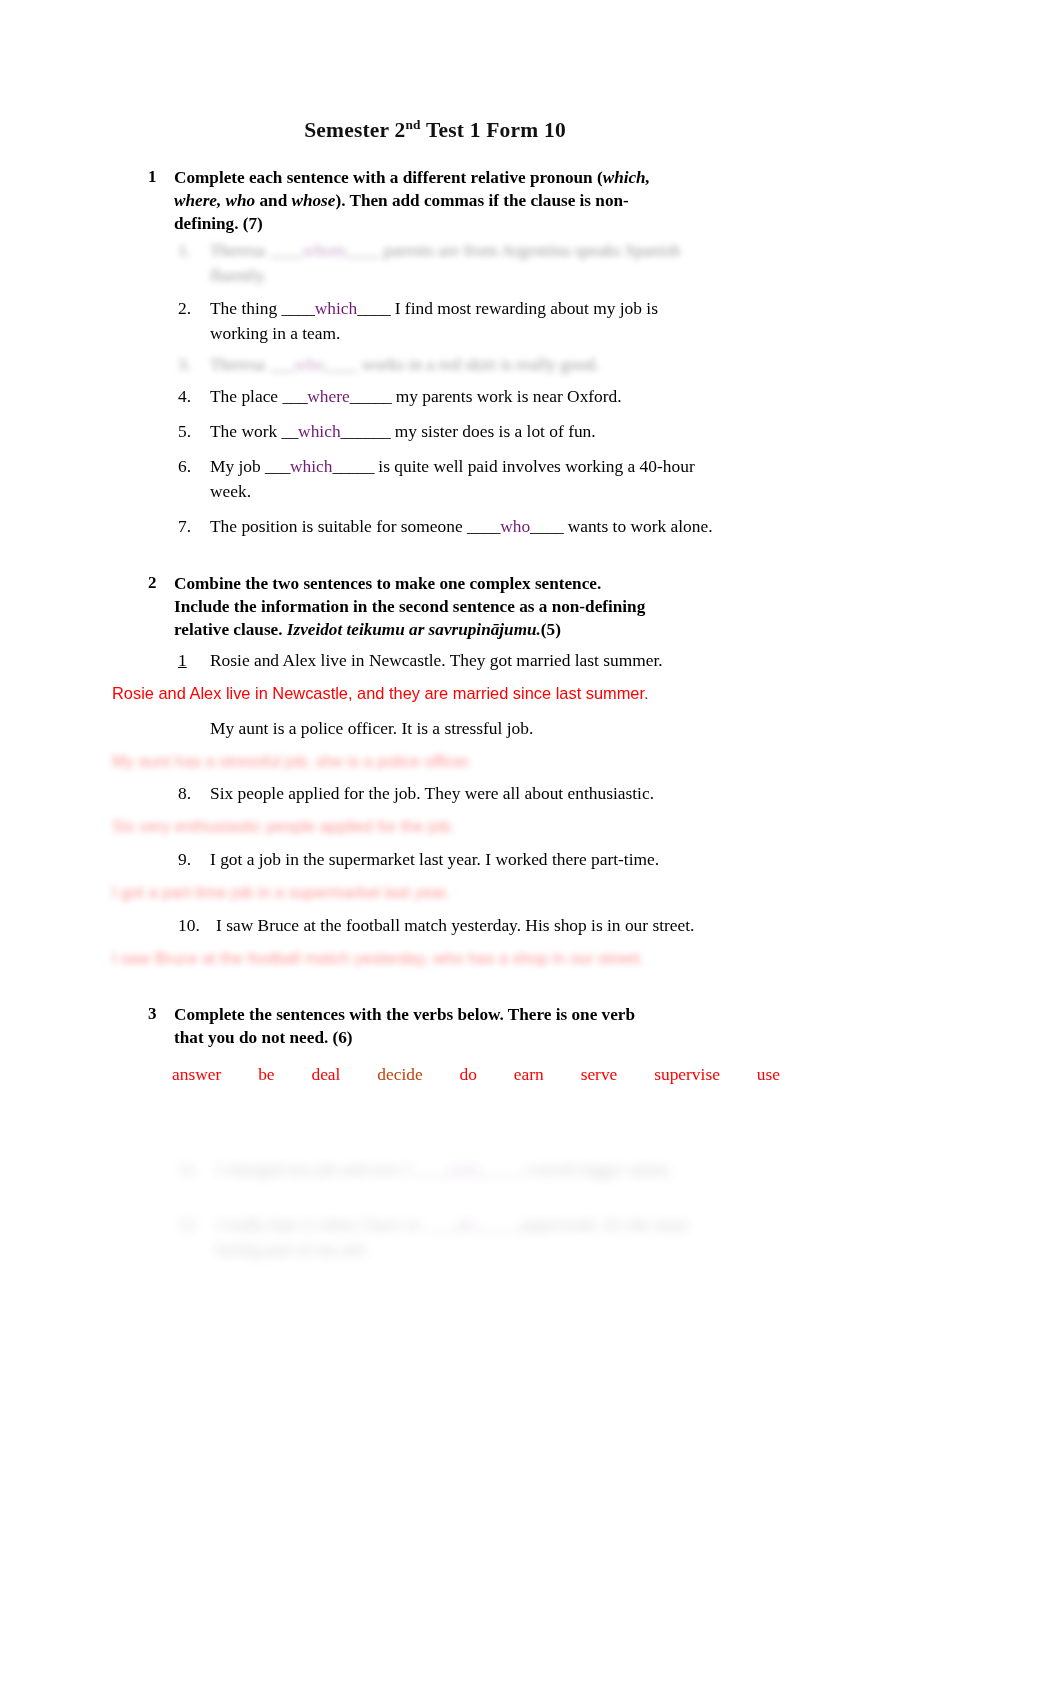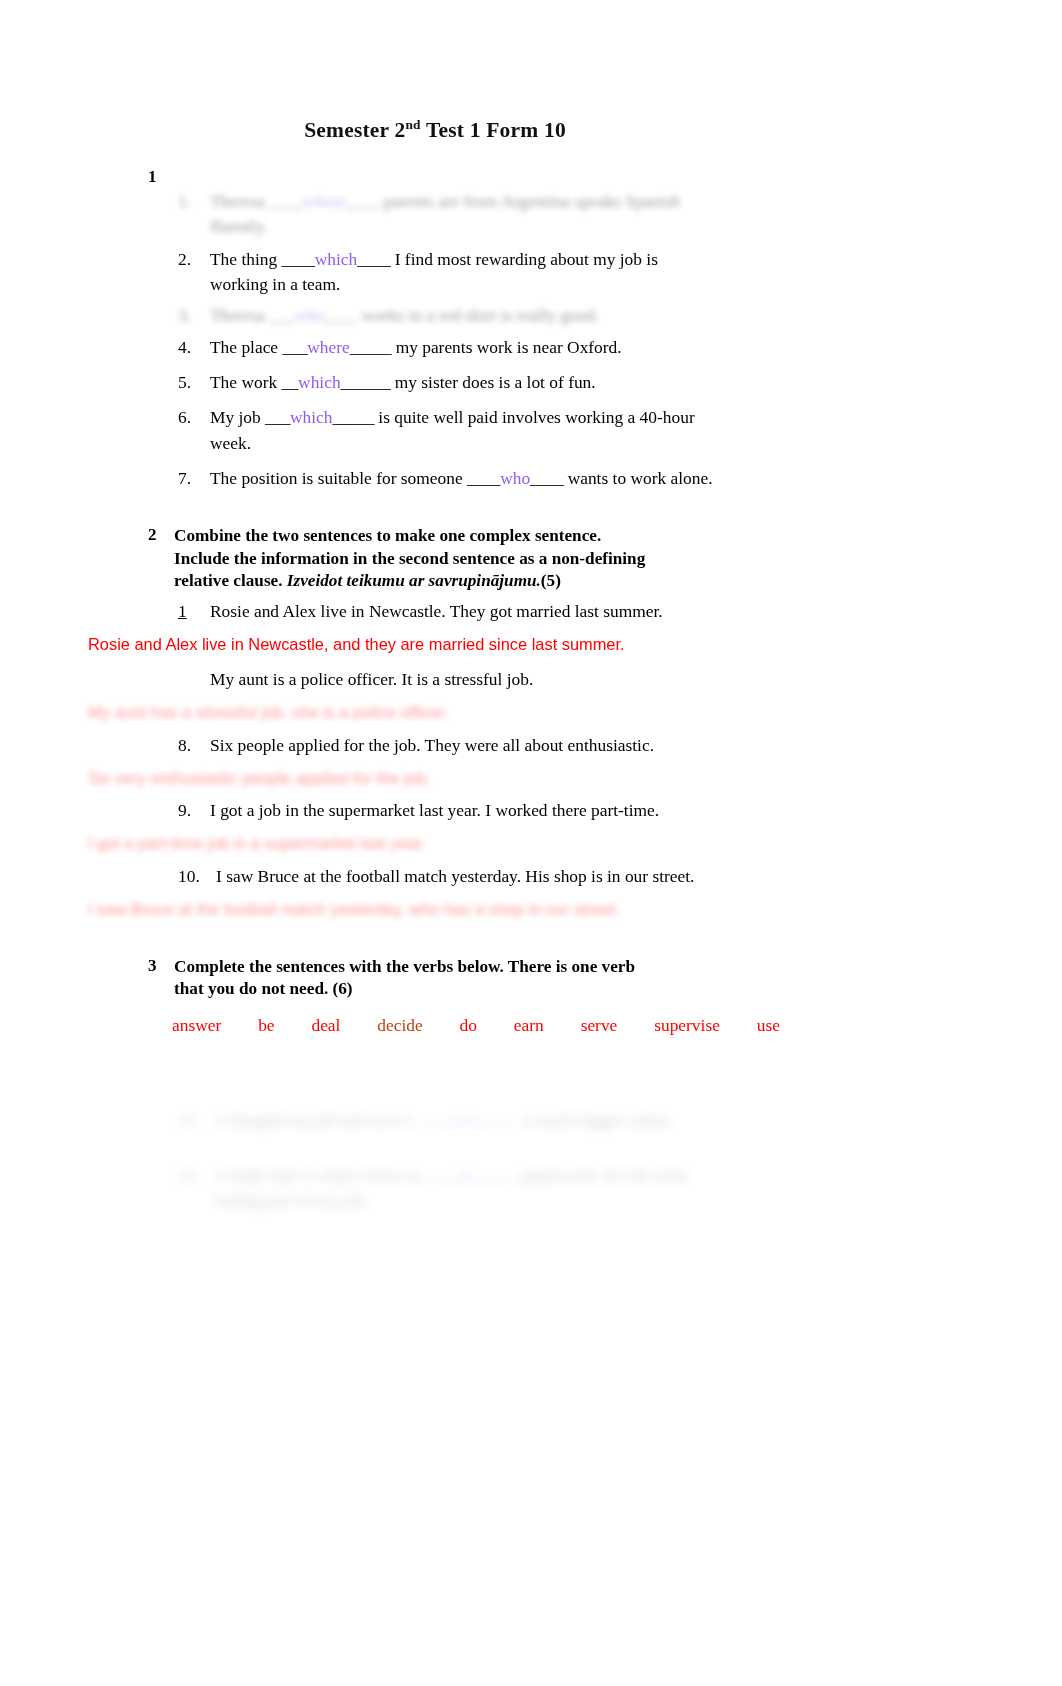--- a/index.html
+++ b/index.html
@@ -76,26 +76,26 @@
     font-family: "Liberation Serif", serif;
   }
   .q-idx {
     flex: 0 0 32px;
     width: 32px;
     text-align: left;
   }
   .q-idx.underline { text-decoration: underline; }
   .q-body { flex: 1 1 auto; }
 
-  .ans { color: #8b5cf6; }
+  .ans { color: #701a75; }
   .blank { letter-spacing: -0.4px; font-style: italic; }
 
   
   .ans-line {
-    padding-left: 88px;
+    padding-left: 112px;
     padding-right: 150px;
     color: #FF0000;
     font-family: "Liberation Sans", sans-serif;
     font-size: 16.4px;
     line-height: 1.5;
   }
 
   
   .blurred {
     filter: blur(3.4px);
@@ -128,20 +128,21 @@
 <body>
 
 <div class="page">
 
   <h1 class="doc-title">
     <span>Semester 2</span><sup>nd</sup><span> Test 1  Form 10</span>
   </h1>
 
   <div class="ex-head">
     <span class="ex-num">1</span>
+    <span class="ex-text"><span>Complete each sentence with a different relative pronoun (</span><i>which, where, who</i><span> and </span><i>whose</i><span>). Then add commas if the clause is non-defining. (7)</span></span>
   </div>
 
   <div class="q-list">
 
     <div class="q-row blurred" style="margin-top:2px;">
       <span class="q-idx">1.</span>
       <span class="q-body"><span>Theresa </span><span class="blank">____</span><span class="ans">whom</span><span class="blank">____</span><span> parents are from Argentina speaks Spanish fluently.</span></span>
     </div>
 
     <div class="q-row" style="margin-top:8px;">

